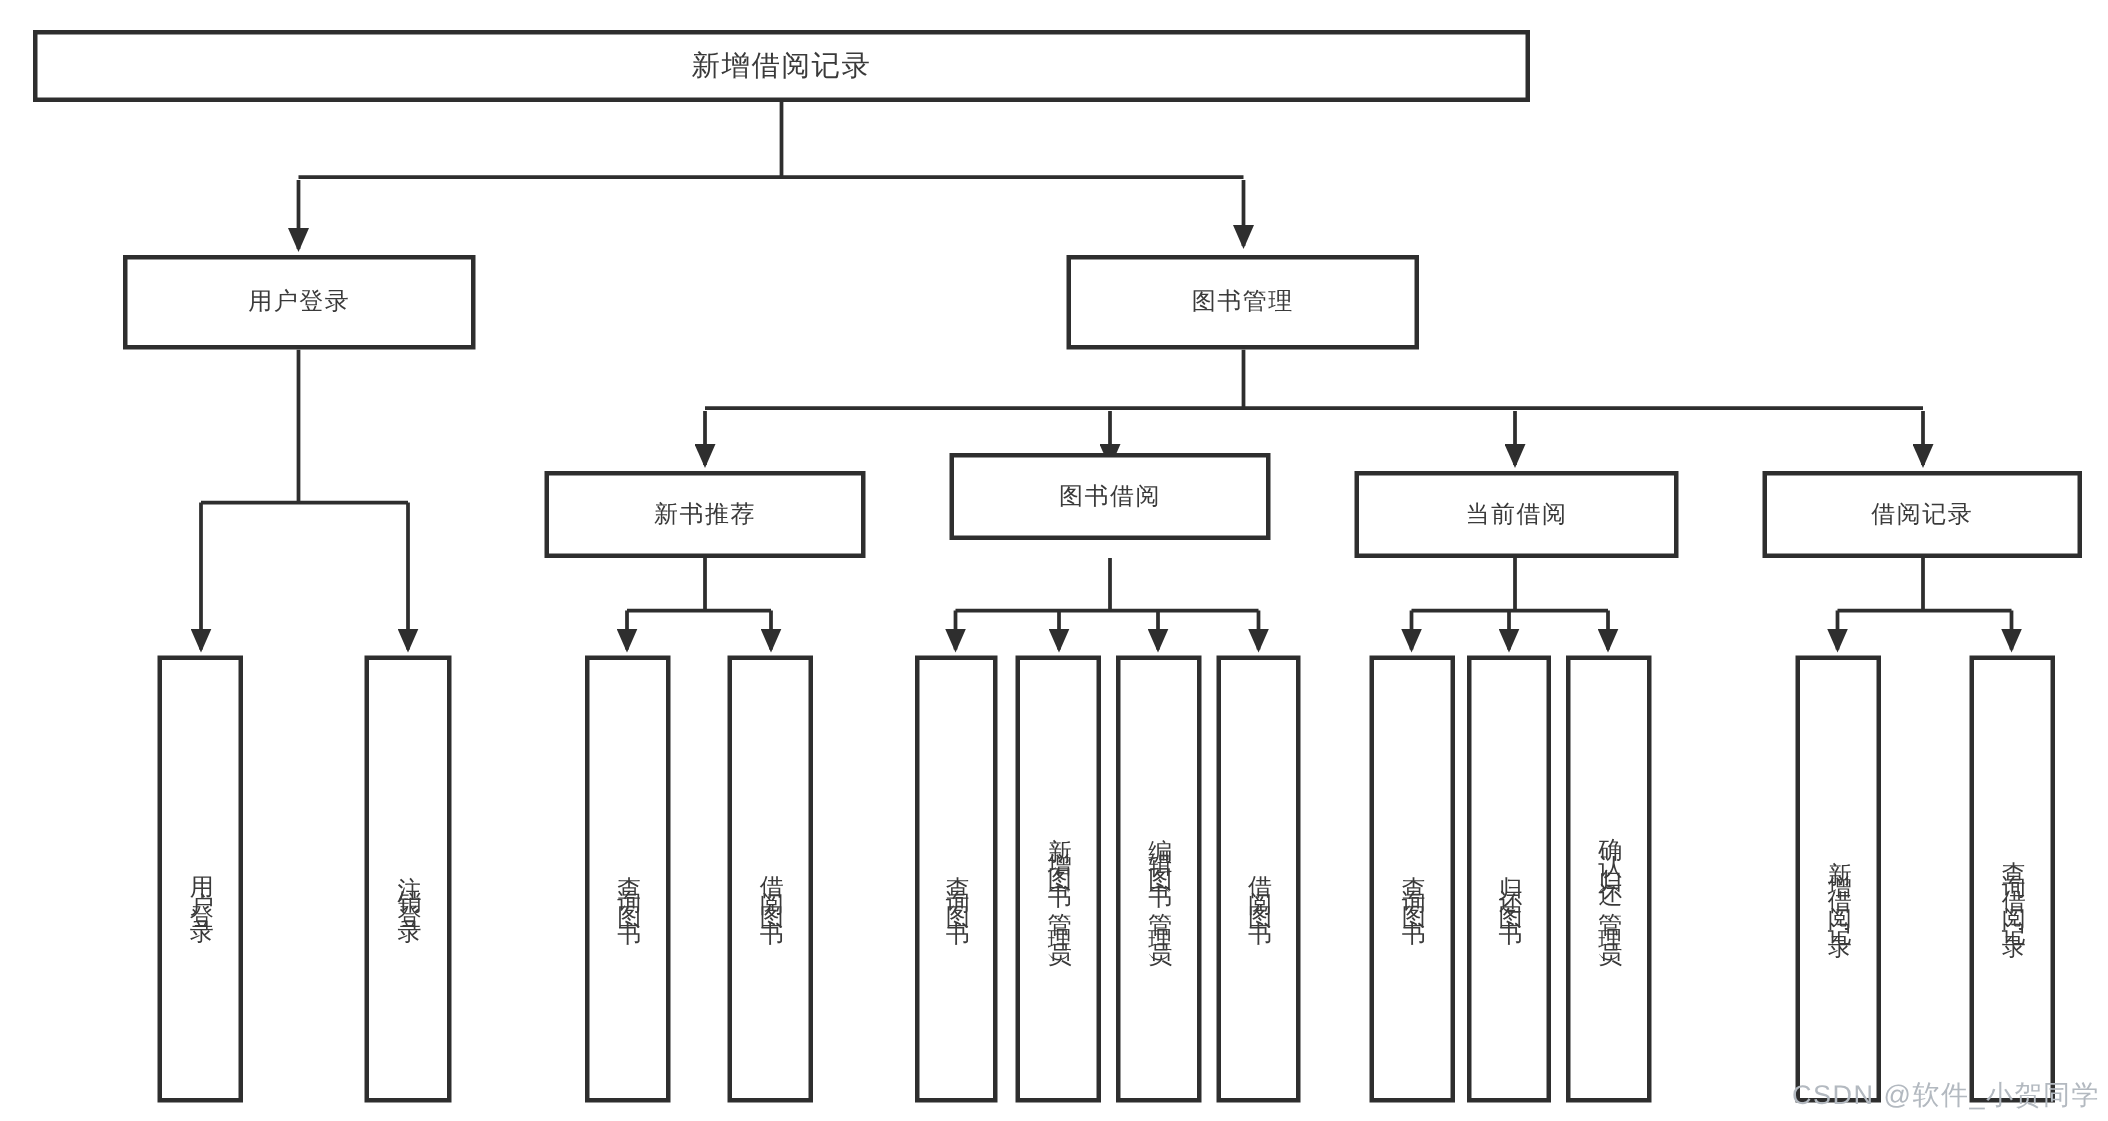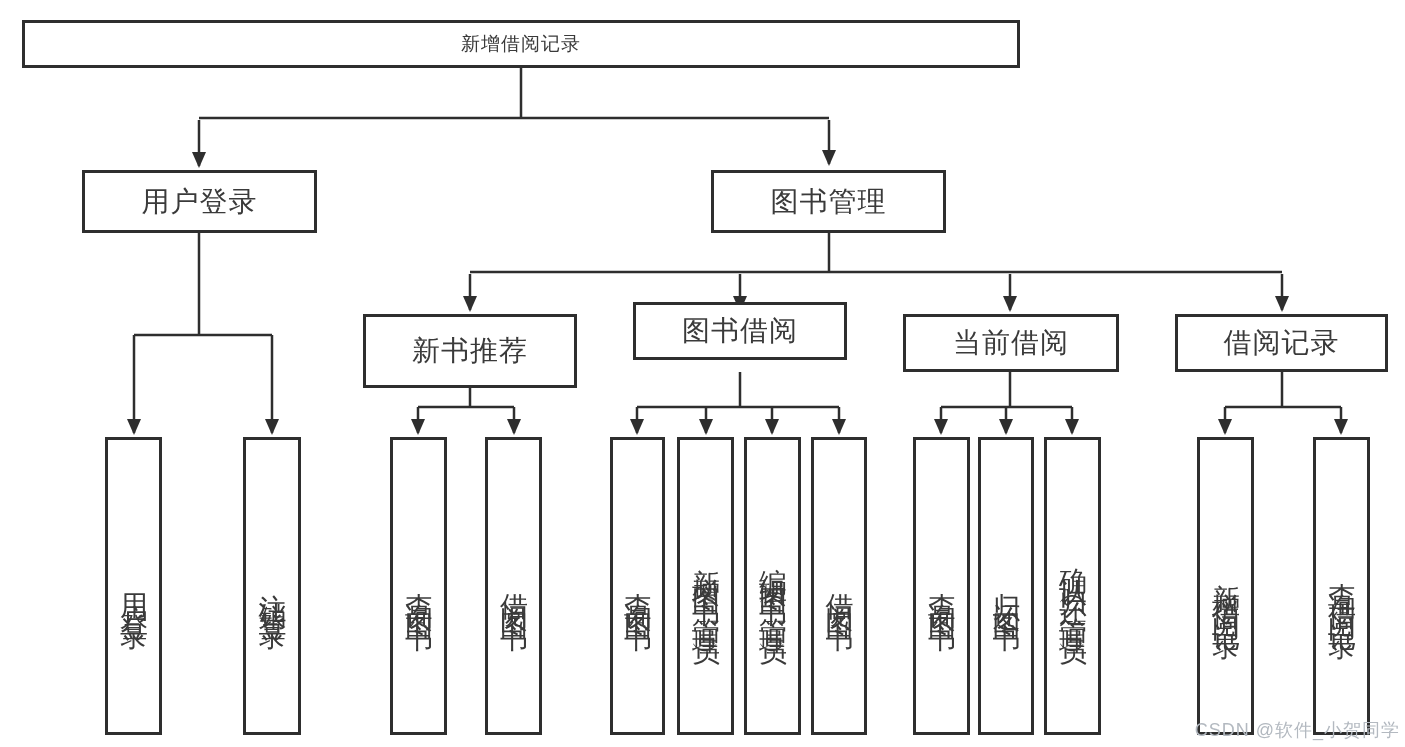--- a/index.html
+++ b/index.html
@@ -9,21 +9,21 @@
     position:relative; width:1405px; height:747px;
     background:var(--background,#ffffff); overflow:hidden;
   }
   .connectors { position:absolute; left:0; top:0; width:1405px; height:747px; z-index:0; }
   .connectors path { stroke:var(--line,#2e2e2e); stroke-width:2.5; fill:none; }
   .connectors .arrowhead { fill:var(--line,#2e2e2e); stroke:none; }
   .node {
     position:absolute; background:var(--box_fill,#ffffff);
     border:3px solid var(--line,#2e2e2e);
     display:flex; align-items:center; justify-content:center;
-    color:var(--text,#3a3a3a); font-size:28px; letter-spacing:1px;
+    color:var(--text,#3a3a3a); font-size:16px; letter-spacing:1px;
     z-index:1; white-space:nowrap;
   }
   .node.root { font-size:19px; }
   .node.leaf { white-space:normal; }
   .leaf .vtext {
     writing-mode:vertical-rl; text-orientation:mixed;
     letter-spacing:10px; line-height:1; padding-top:10px;
   }
   .watermark {
     position:absolute; right:5px; bottom:5px; z-index:2;
@@ -75,21 +75,21 @@
 
     <path d="M1225,407 V433" marker-end="url(#arrow)"></path>
     <path d="M1341,407 V433" marker-end="url(#arrow)"></path>
   </svg>
 
   <div class="node root" style="left:22px; top:20px; width:998px; height:48px;">新增借阅记录</div>
 
   <div class="node" style="left:82px; top:170px; width:235px; height:63px;">用户登录</div>
   <div class="node" style="left:711px; top:170px; width:235px; height:63px;">图书管理</div>
 
-  <div class="node" style="left:363px; top:314px; width:214px; height:74px;">新书推荐</div>
+  <div class="node" style="left:363px; top:314px; width:214px; height:58px;">新书推荐</div>
   <div class="node" style="left:633px; top:302px; width:214px; height:58px;">图书借阅</div>
   <div class="node" style="left:903px; top:314px; width:216px; height:58px;">当前借阅</div>
   <div class="node" style="left:1175px; top:314px; width:213px; height:58px;">借阅记录</div>
 
   <div class="node leaf" style="left:105px; top:437px; width:57px; height:298px;">
     <span class="vtext">用户登录</span>
   </div>
   <div class="node leaf" style="left:243px; top:437px; width:58px; height:298px;">
     <span class="vtext">注销登录</span>
   </div>

